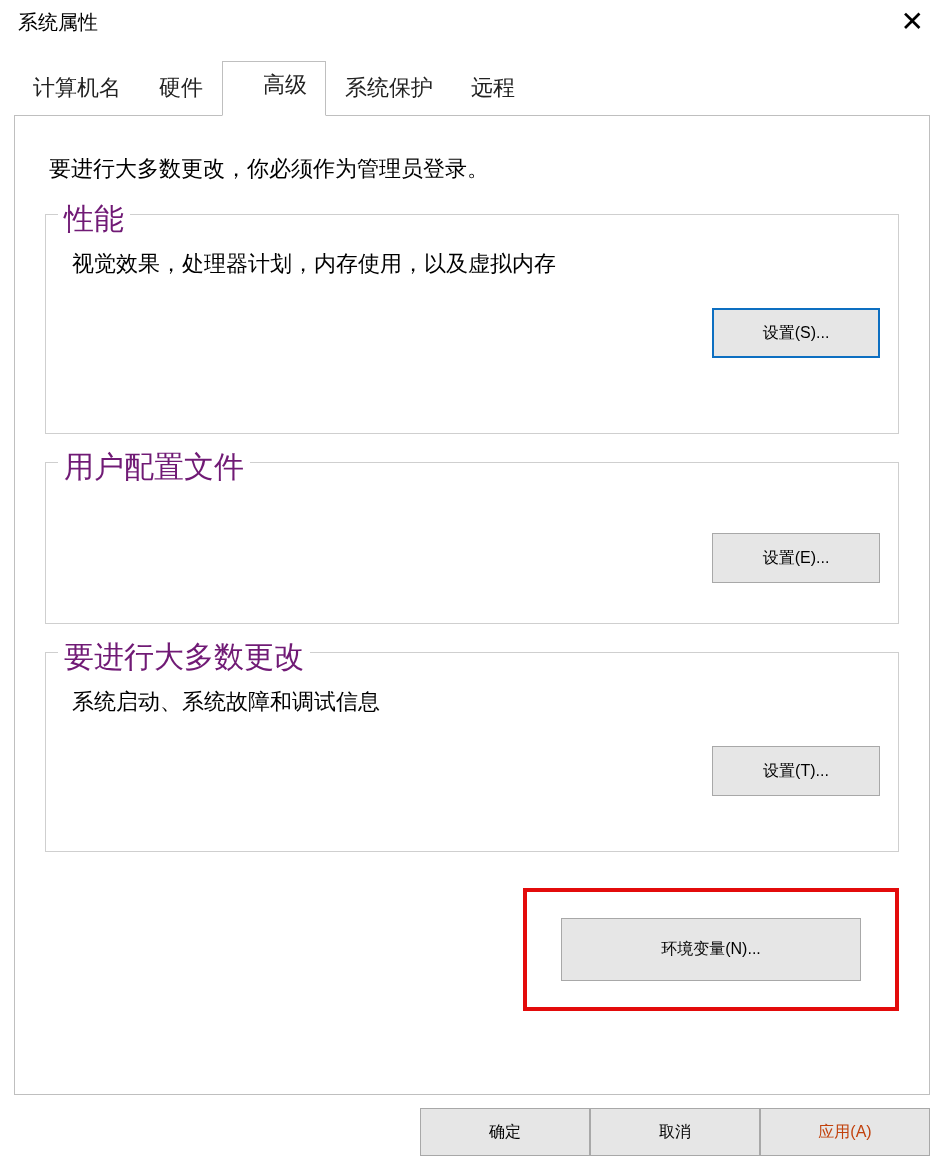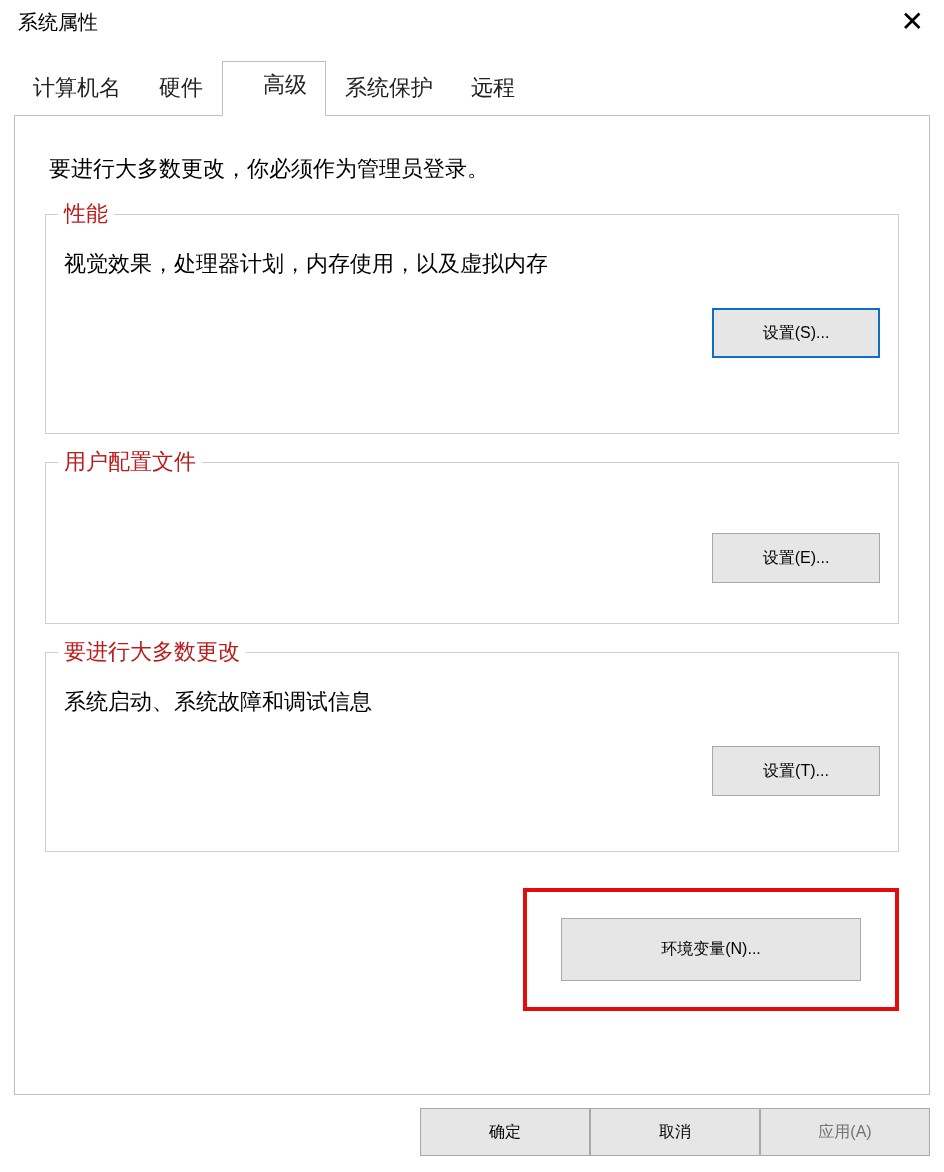--- a/index.html
+++ b/index.html
@@ -77,22 +77,22 @@
       position: relative;
       margin: 18px 0 28px 0;
       padding: 50px 18px 22px 18px;
     }
     .group-legend {
       position: absolute;
       top: -16px;
       left: 12px;
       background: #fff;
       padding: 0 6px;
-      font-size: 22px;
-      color: #b91c1c;
+      font-size: 30px;
+      color: #701a75;
     }
     .group-desc {
       font-size: 22px;
       color: #000;
       margin-bottom: 28px;
       line-height: 1.5;
     }
     .group-btn-row {
       display: flex;
       justify-content: flex-end;
@@ -110,21 +110,21 @@
       align-items: center;
       justify-content: center;
       padding: 0 20px;
       font-family: inherit;
     }
     .win-btn.focused {
       border: 2px solid #0d6fc1;
       background: #e6e6e6;
     }
     .win-btn.disabled {
-      color: #737373;
+      color: #c2410c;
       cursor: default;
     }
     .env-highlight {
       border: 4px solid #e30b0b;
       padding: 26px 34px;
       display: inline-block;
       margin-top: 8px;
     }
     .env-row {
       display: flex;
@@ -141,21 +141,21 @@
       right: 14px;
       display: flex;
     }
     .dialog-btn {
       min-width: 170px;
       height: 48px;
     }
     .group-box.perf { height: 220px; }
     .group-box.profile { height: 162px; }
     .group-box.startup { height: 200px; }
-    .group-box .group-desc { margin-top: -18px; }
+    .group-box .group-desc { margin-top: -18px; margin-left: 8px; }
   </style>
 </head>
 <body>
 
 <div class="titlebar">
   <span class="titlebar-title">系统属性</span>
   <span class="close-btn">✕</span>
 </div>
 
 <div class="tab-strip">

